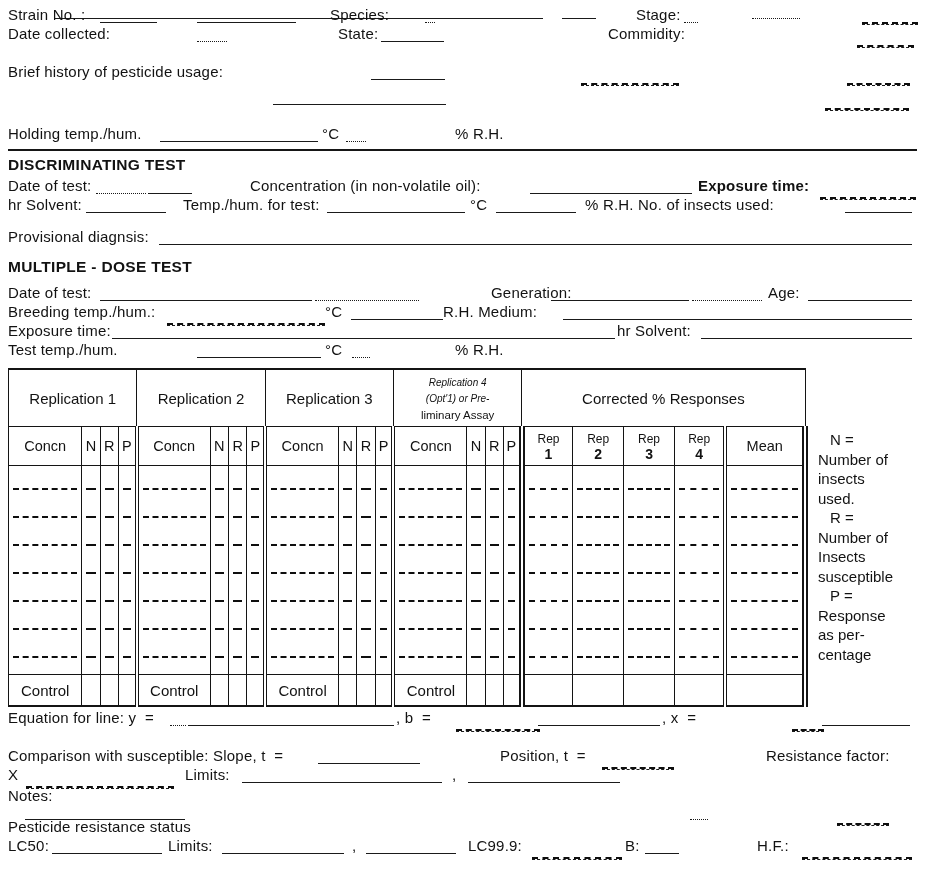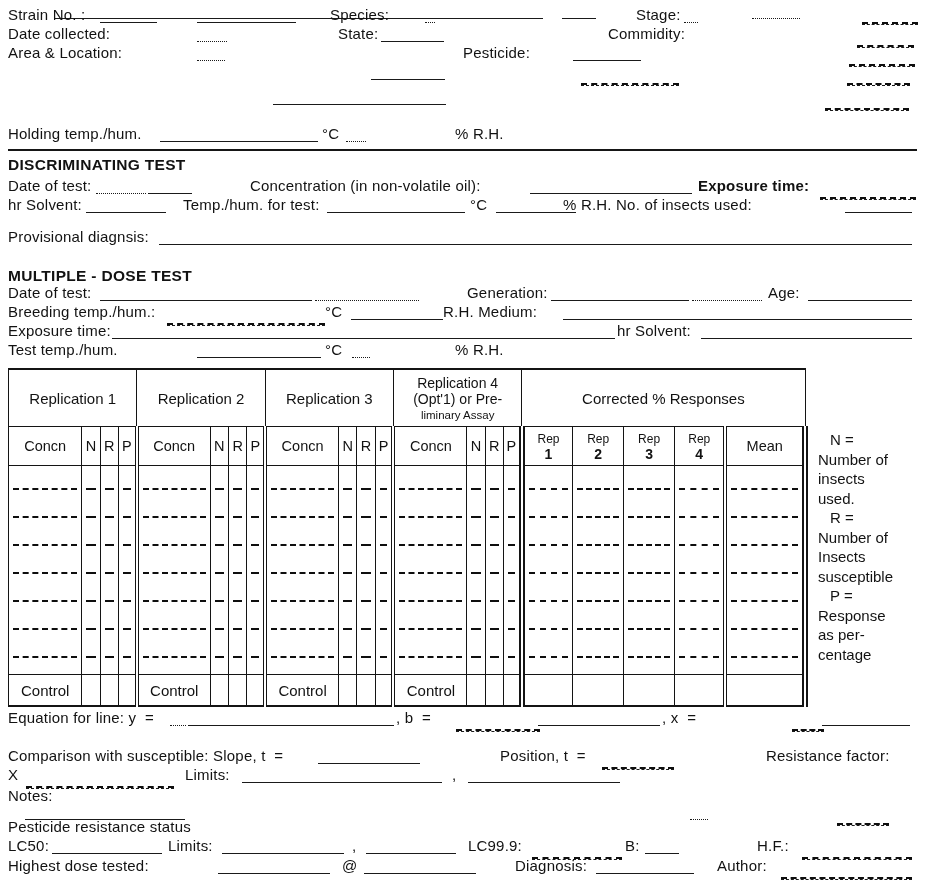--- a/index.html
+++ b/index.html
@@ -16,21 +16,21 @@
   
   .dose-table{position:absolute;left:8px;top:368px;width:800px;border-collapse:collapse;
               table-layout:fixed;font-size:14px;}
   .dose-table th,.dose-table td{border:1.5px solid #141414;padding:0;text-align:center;
               vertical-align:middle;font-weight:normal;overflow:hidden;}
   .gh{border-top:2.5px solid #141414 !important;border-left:0;border-right:0;font-size:15px;height:56px;}
   .gh.lb{border-left:1.5px solid #141414;}
   .corrh{border-top:2.5px solid #141414 !important;border-left:6px double #141414;
          border-right:6px double #141414;font-size:15px;}
   .sub th{height:38px;font-size:14.5px;}
-  .r4a{font-size:14px;line-height:16px;}
+  .r4a{font-size:10px;line-height:16px;font-style:italic;}
   .r4c{font-size:11.5px;line-height:13px;padding-top:2px;}
   .rep-top{font-size:12px;line-height:13px;padding-top:2px;}
   .rep-num{font-size:14px;font-weight:bold;line-height:16px;}
   .meanh{font-size:13px;}
   .bsep{border-left:4px double #141414 !important;}
   .csep{border-left:6px double #141414 !important;}
   .msep{border-left:4px double #141414 !important;}
   .mean-r{border-right:6px double #141414 !important;}
   .body{border-top:0 !important;border-bottom:0 !important;}
   .dr td{height:28px;}
@@ -65,29 +65,23 @@
   <div class="row" style="top:6px">
     <span class="lbl" style="left:8px">Strain No. :</span>
     <span class="bl" style="left:100px;width:57px"></span>
     <span class="bl" style="left:197px;width:99px"></span>
     <span class="lbl" style="left:330px">Species:</span>
     <span class="bl dot" style="left:425px;width:10px"></span>
     <span class="lbl" style="left:636px">Stage:</span>
     <span class="bl dot" style="left:684px;width:14px"></span>
   </div>
 
-  <div class="row" style="top:44px">
-    <span class="lbl" style="left:8px">Area &amp; Location:</span>
-    <span class="bl dot" style="left:197px;width:28px"></span>
-    <span class="lbl" style="left:463px">Pesticide:</span>
-    <span class="bl" style="left:573px;width:68px"></span>
-    <span class="bl dash" style="left:845px;width:66px"></span>
-  </div>
 
   <div class="row" style="top:63px">
+    <span class="lbl" style="left:8px">Brief history of pesticide usage:</span>
     <span class="bl" style="left:371px;width:74px"></span>
     <span class="bl dash" style="left:577px;width:98px"></span>
     <span class="bl dash" style="left:843px;width:63px"></span>
   </div>
 
   <div class="row" style="top:88px">
     <span class="bl" style="left:273px;width:173px"></span>
     <span class="bl dash" style="left:821px;width:84px"></span>
   </div>
 
@@ -114,37 +108,37 @@
     <span class="bl dash" style="left:816px;width:96px"></span>
   </div>
 
   <div class="row" style="top:196px">
     <span class="lbl" style="left:8px">hr Solvent:</span>
     <span class="bl" style="left:86px;width:80px"></span>
     <span class="lbl" style="left:183px">Temp./hum. for test:</span>
     <span class="bl" style="left:327px;width:138px"></span>
     <span class="lbl" style="left:470px">°C</span>
     <span class="bl" style="left:496px;width:80px"></span>
-    <span class="lbl" style="left:563px">% R.H. No. of insects used:</span>
+    <span class="lbl" style="left:585px">% R.H. No. of insects used:</span>
     <span class="bl" style="left:845px;width:67px"></span>
   </div>
 
 
   <div class="row" style="top:228px">
     <span class="lbl" style="left:8px">Provisional diagnsis:</span>
     <span class="bl" style="left:159px;width:753px"></span>
   </div>
 
-  <div class="sect" style="top:267px">MULTIPLE - DOSE TEST</div>
+  <div class="sect" style="top:258px">MULTIPLE - DOSE TEST</div>
 
   <div class="row" style="top:284px">
     <span class="lbl" style="left:8px">Date of test:</span>
     <span class="bl" style="left:100px;width:212px"></span>
     <span class="bl dot" style="left:315px;width:104px"></span>
-    <span class="lbl" style="left:467px">Generation:</span>
+    <span class="lbl" style="left:491px">Generation:</span>
     <span class="bl" style="left:551px;width:138px"></span>
     <span class="bl dot" style="left:692px;width:70px"></span>
     <span class="lbl" style="left:768px">Age:</span>
     <span class="bl" style="left:808px;width:104px"></span>
   </div>
 
   <div class="row" style="top:303px">
     <span class="lbl" style="left:8px">Breeding temp./hum.:</span>
     <span class="bl dash" style="left:163px;width:158px"></span>
     <span class="lbl" style="left:325px">°C</span>
@@ -813,24 +807,14 @@
     <span class="lbl" style="left:352px">,</span>
     <span class="bl" style="left:366px;width:90px"></span>
     <span class="lbl" style="left:468px">LC99.9:</span>
     <span class="bl dash" style="left:528px;width:90px"></span>
     <span class="lbl" style="left:625px">B:</span>
     <span class="bl" style="left:645px;width:34px"></span>
     <span class="lbl" style="left:757px">H.F.:</span>
     <span class="bl dash" style="left:798px;width:110px"></span>
   </div>
 
-  <div class="row" style="top:857px">
-    <span class="lbl" style="left:8px">Highest dose tested:</span>
-    <span class="bl" style="left:218px;width:112px"></span>
-    <span class="lbl" style="left:342px">@</span>
-    <span class="bl" style="left:364px;width:112px"></span>
-    <span class="lbl" style="left:515px">Diagnosis:</span>
-    <span class="bl" style="left:596px;width:98px"></span>
-    <span class="lbl" style="left:717px">Author:</span>
-    <span class="bl dash" style="left:777px;width:131px"></span>
-  </div>
 
 </div>
 
 </body></html>

